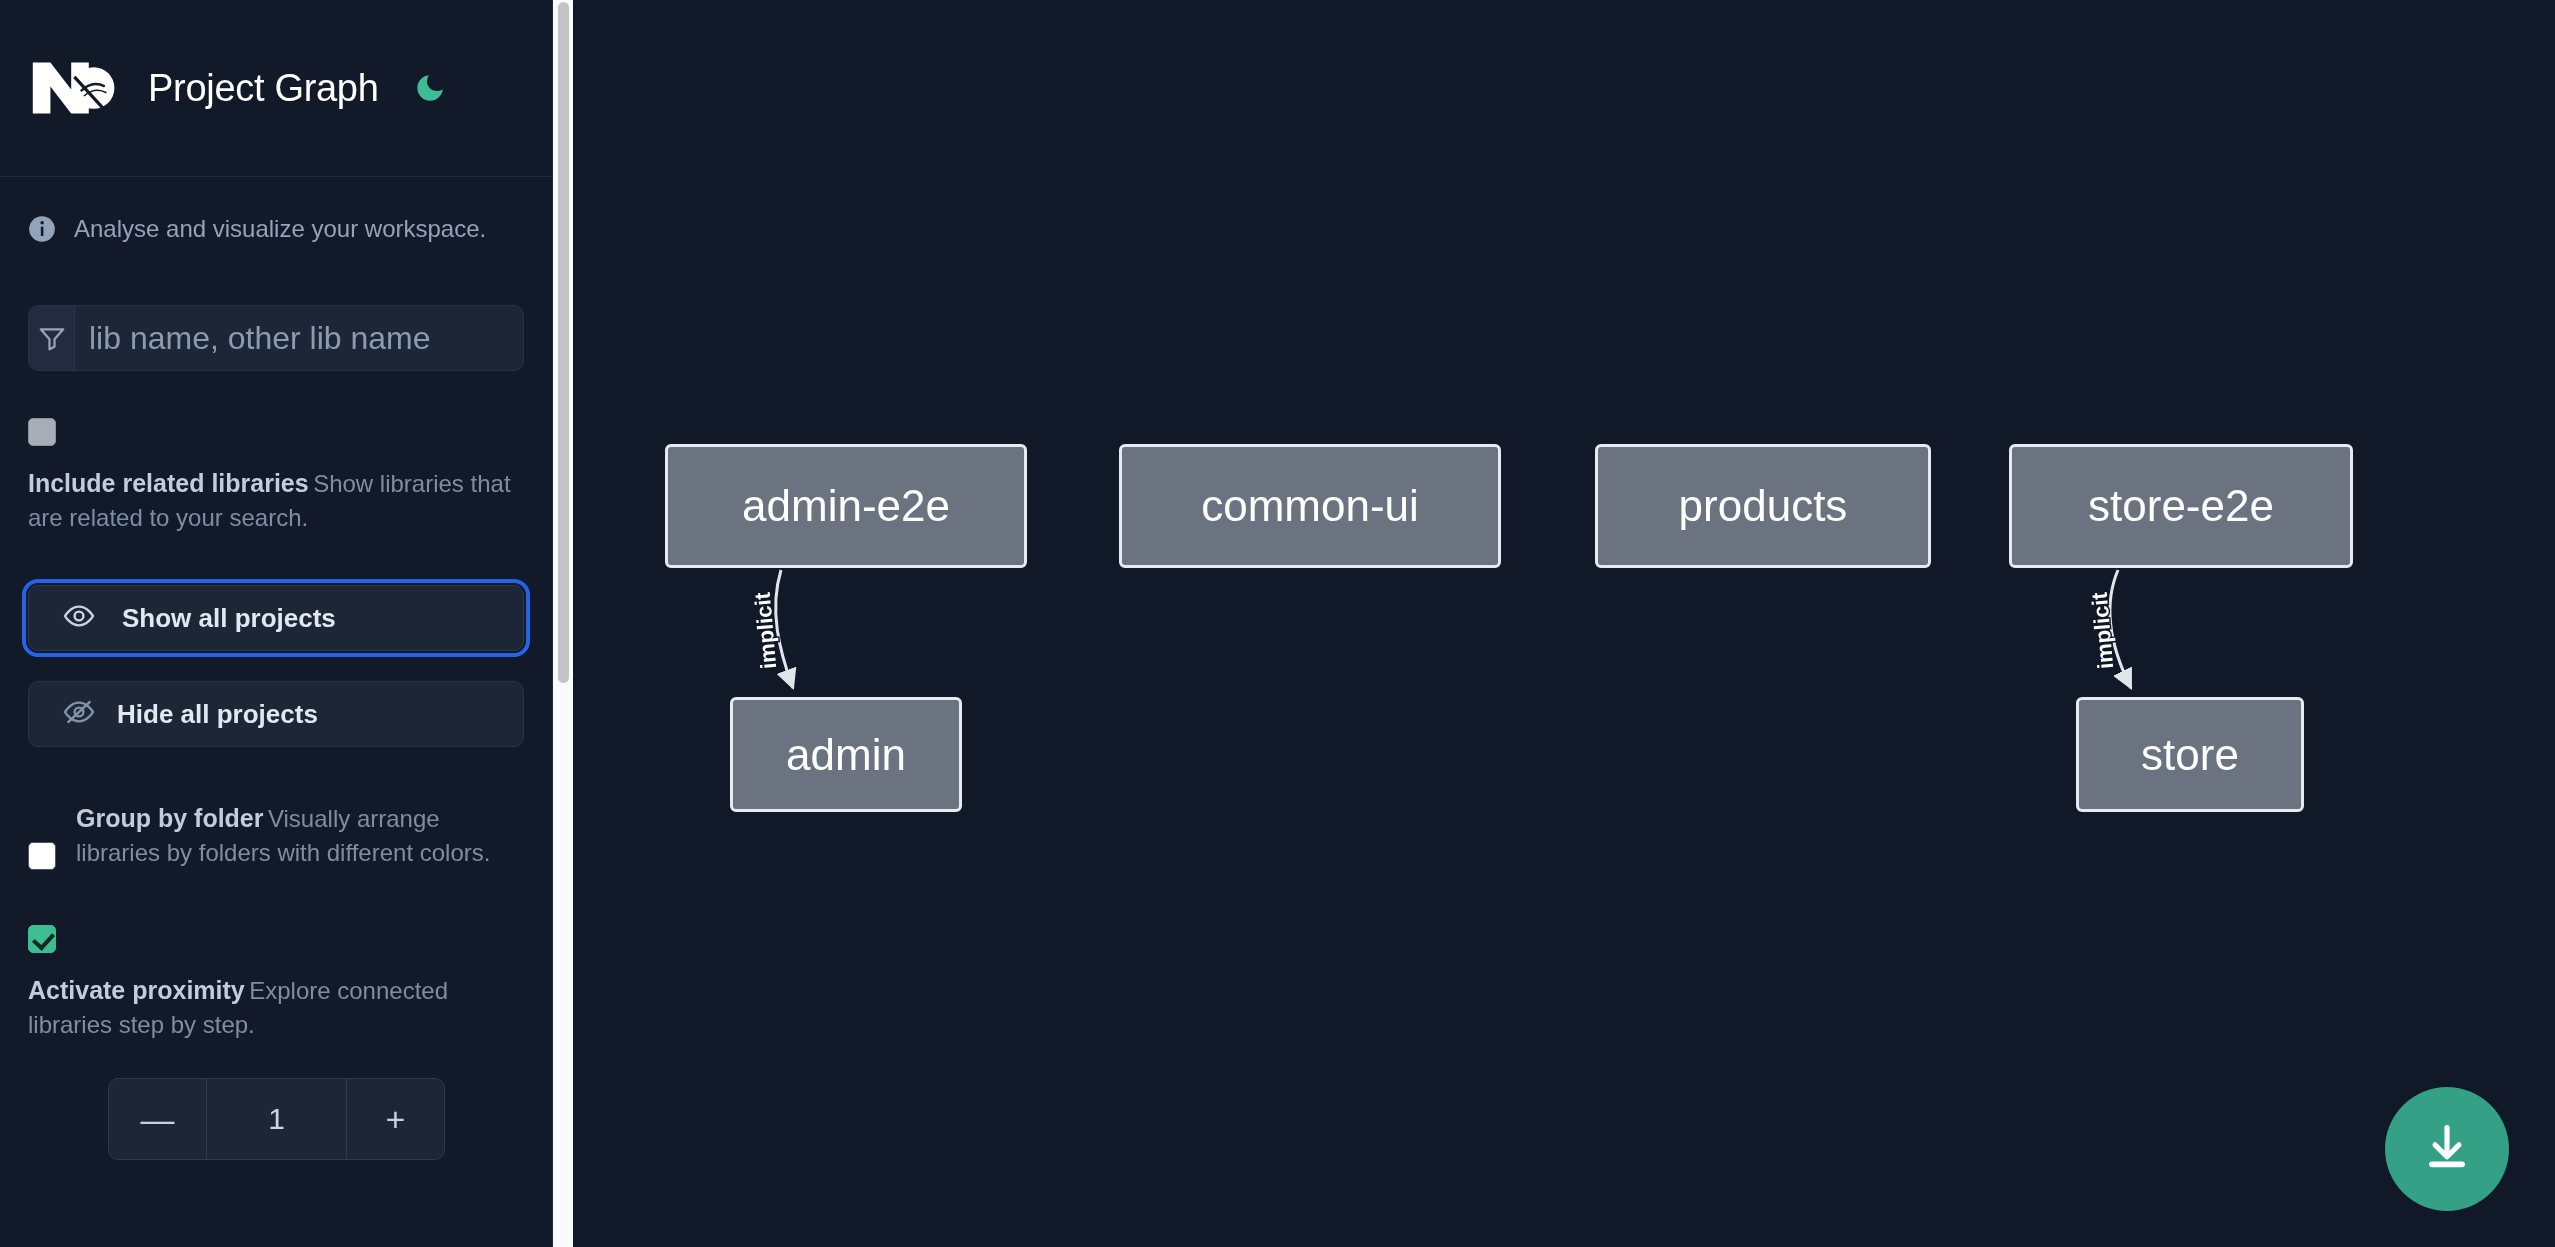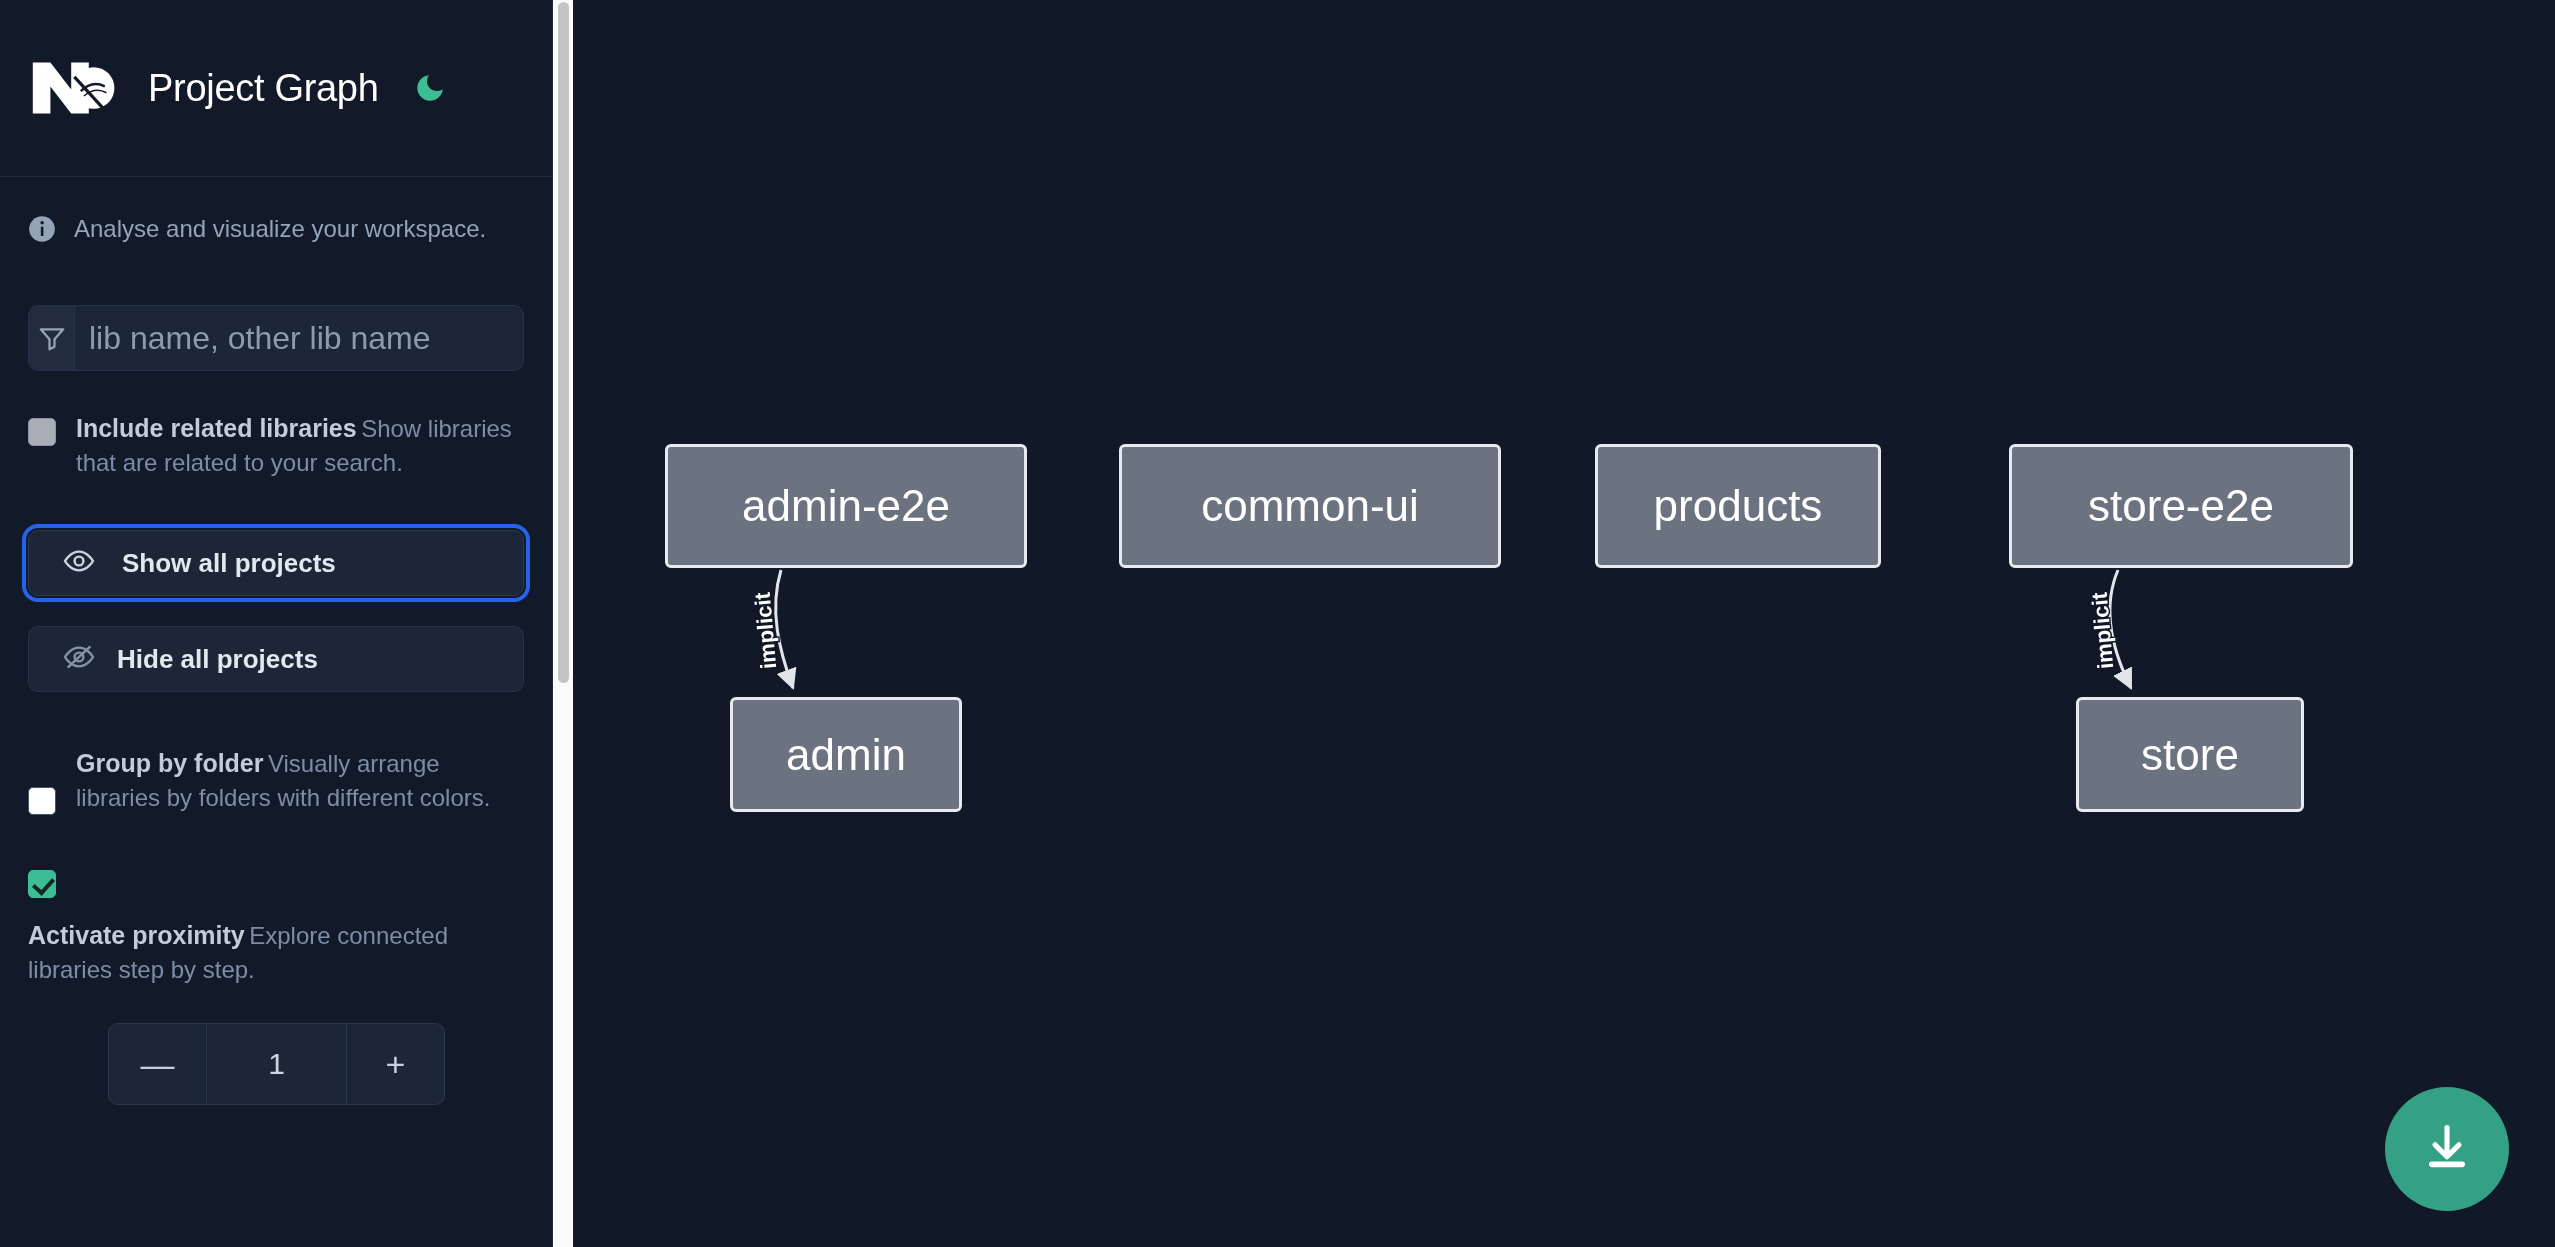--- a/index.html
+++ b/index.html
@@ -57,21 +57,21 @@
   .filter-icon-box { border-right: 1px solid #28334a; }
   .filter-input {
     flex: 1; background: transparent; border: 0; outline: none;
     color: #3b82f6; font-size: 32px; font-family: "Liberation Sans", sans-serif;
     padding: 0 14px;
   }
   .filter-input::placeholder { color: #8d9bb0; }
 
   
   .cb-row { display: flex; gap: 20px; padding: 0 28px; }
-  .cb-row.rel { margin-top: 40px; }
+  .cb-row.rel { margin-top: 40px; flex-direction: column; }
   .cb-row.grp { margin-top: 54px; align-items: flex-end; }
   .cb-row.prox { margin-top: 48px; flex-direction: column; }
   .cb {
     width: 28px; height: 28px; border-radius: 5px; flex: 0 0 auto;
     margin-top: 7px; cursor: pointer; position: relative;
   }
   .cb.grey   { background: #a8aeb7; border: 1px solid #8c939e; }
   .cb.white  { background: #ffffff; border: 1px solid #4b5563; }
   .cb.green  { background: #3dbd94; border: 1px solid #3dbd94; }
   .cb.green::after {
@@ -263,21 +263,21 @@
       <path d="M 1545 570 C 1528 610 1540 652 1558 688" stroke="#e2e6eb" stroke-width="3" fill="none" marker-end="url(#arrow)"></path>
       <text x="1537" y="630" fill="#ffffff" font-size="22" font-family="Liberation Sans, sans-serif" font-weight="bold" text-anchor="middle" transform="rotate(-95 1537 630)" stroke="#111827" stroke-width="3" paint-order="stroke">implicit</text>
     </svg>
 
     <div class="node" style="left:92px; top:444px; width:362px; height:124px;">
       <span>admin-e2e</span>
     </div>
     <div class="node" style="left:546px; top:444px; width:382px; height:124px;">
       <span>common-ui</span>
     </div>
-    <div class="node" style="left:1022px; top:444px; width:286px; height:124px;">
+    <div class="node" style="left:1022px; top:444px; width:336px; height:124px;">
       <span>products</span>
     </div>
     <div class="node" style="left:1436px; top:444px; width:344px; height:124px;">
       <span>store-e2e</span>
     </div>
     <div class="node" style="left:1503px; top:697px; width:228px; height:115px;">
       <span>store</span>
     </div>
     <div class="node" style="left:157px; top:697px; width:232px; height:115px;">
       <span>admin</span>

